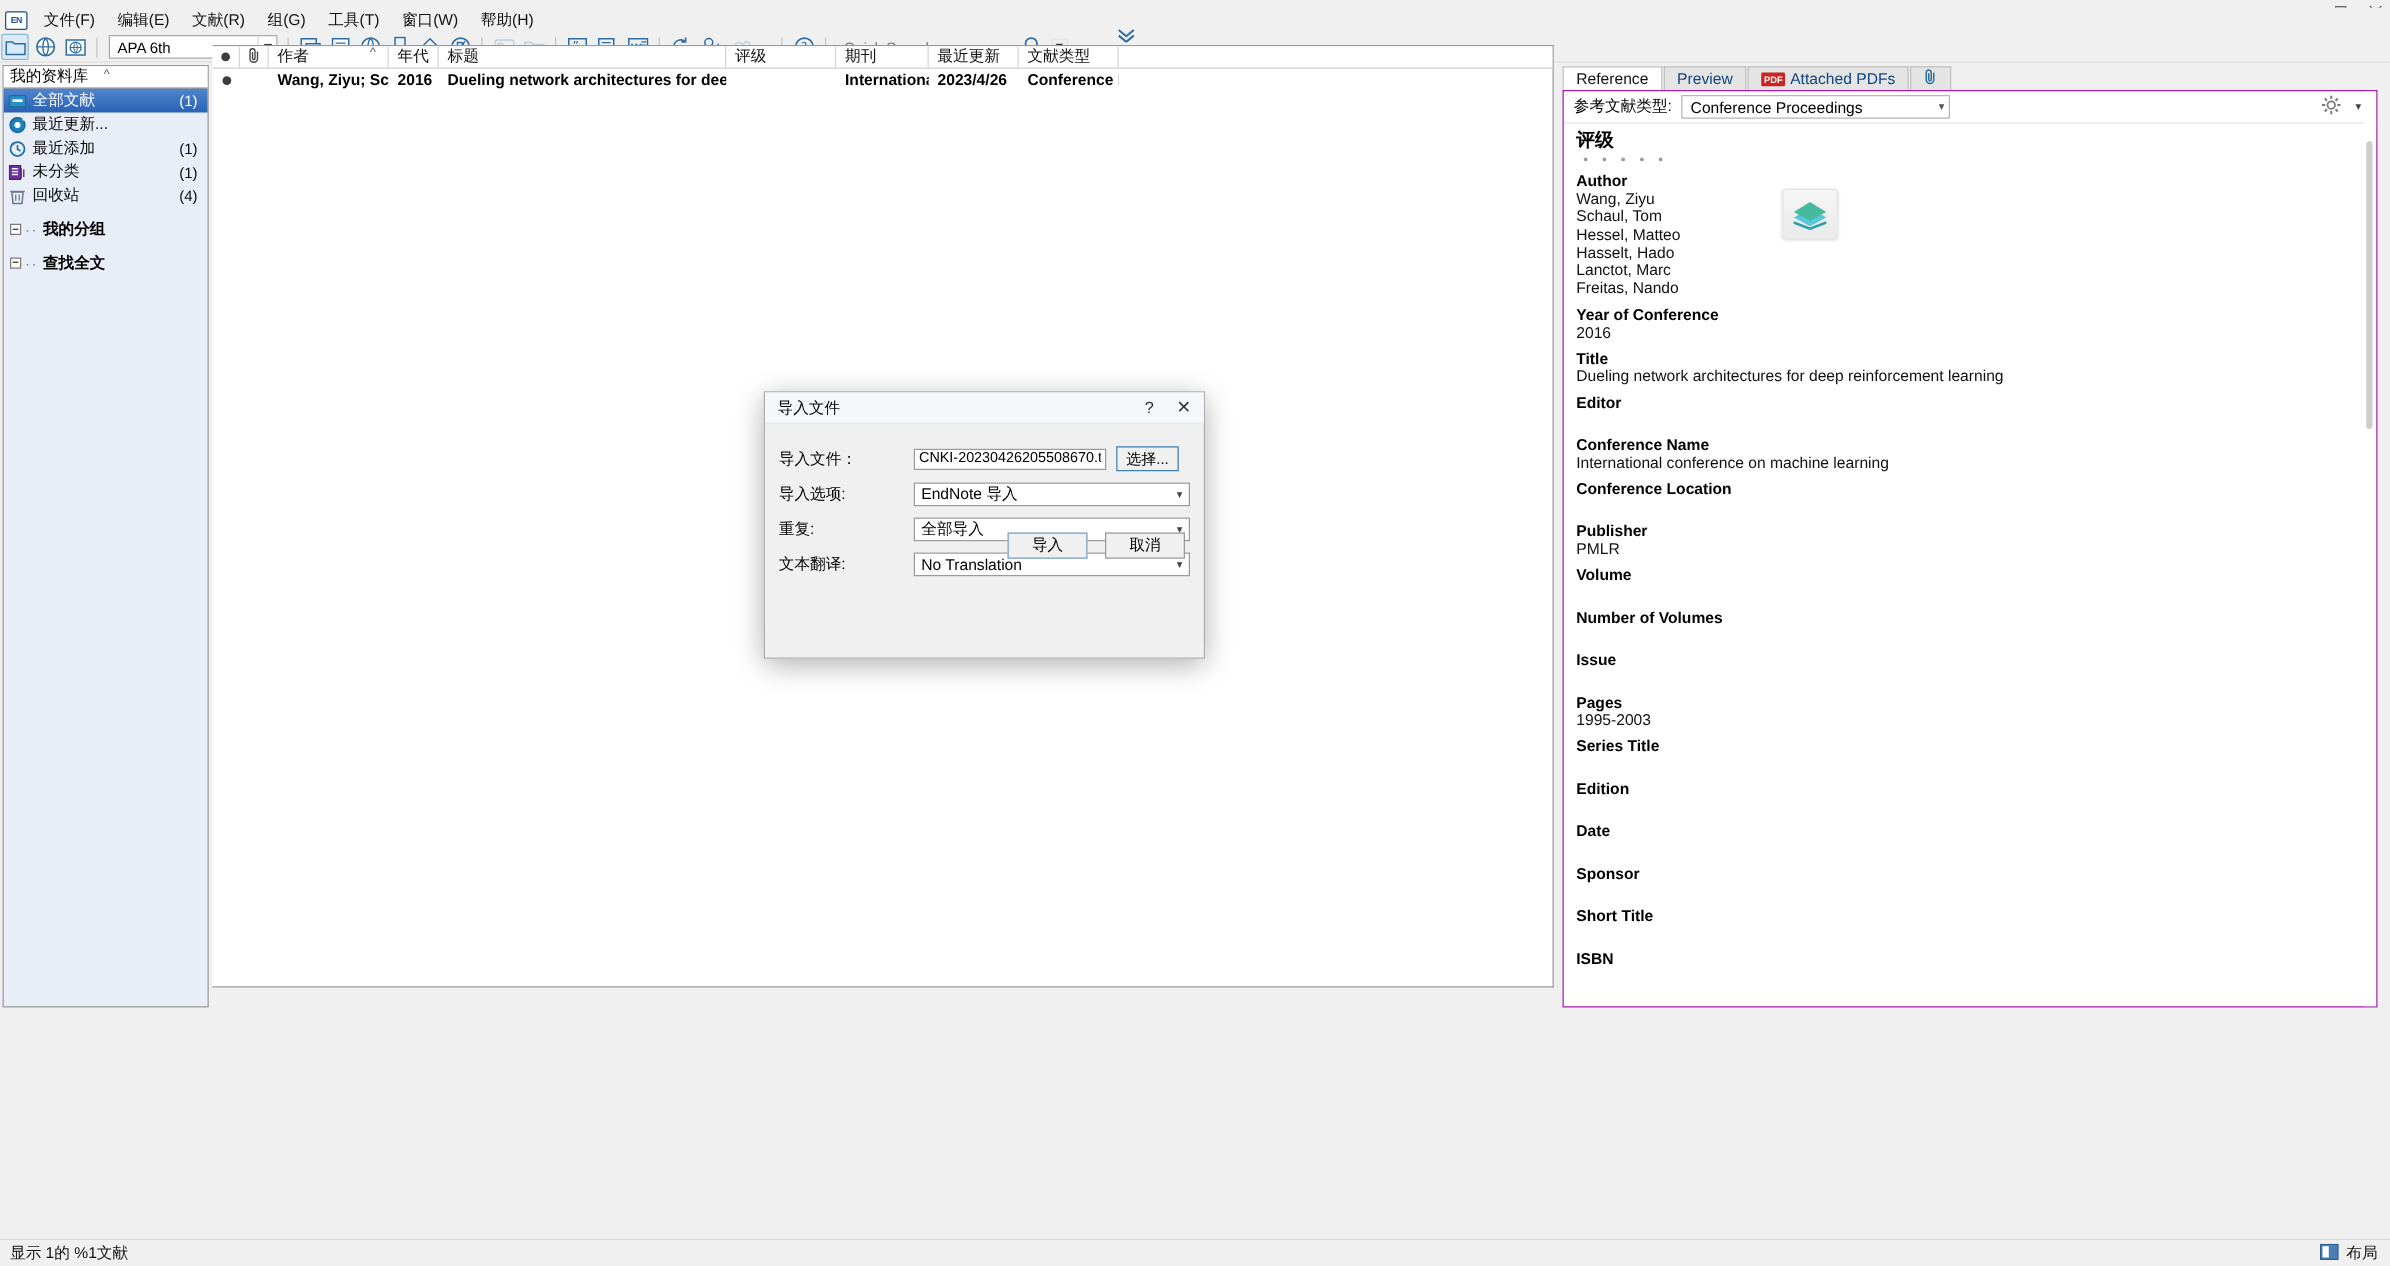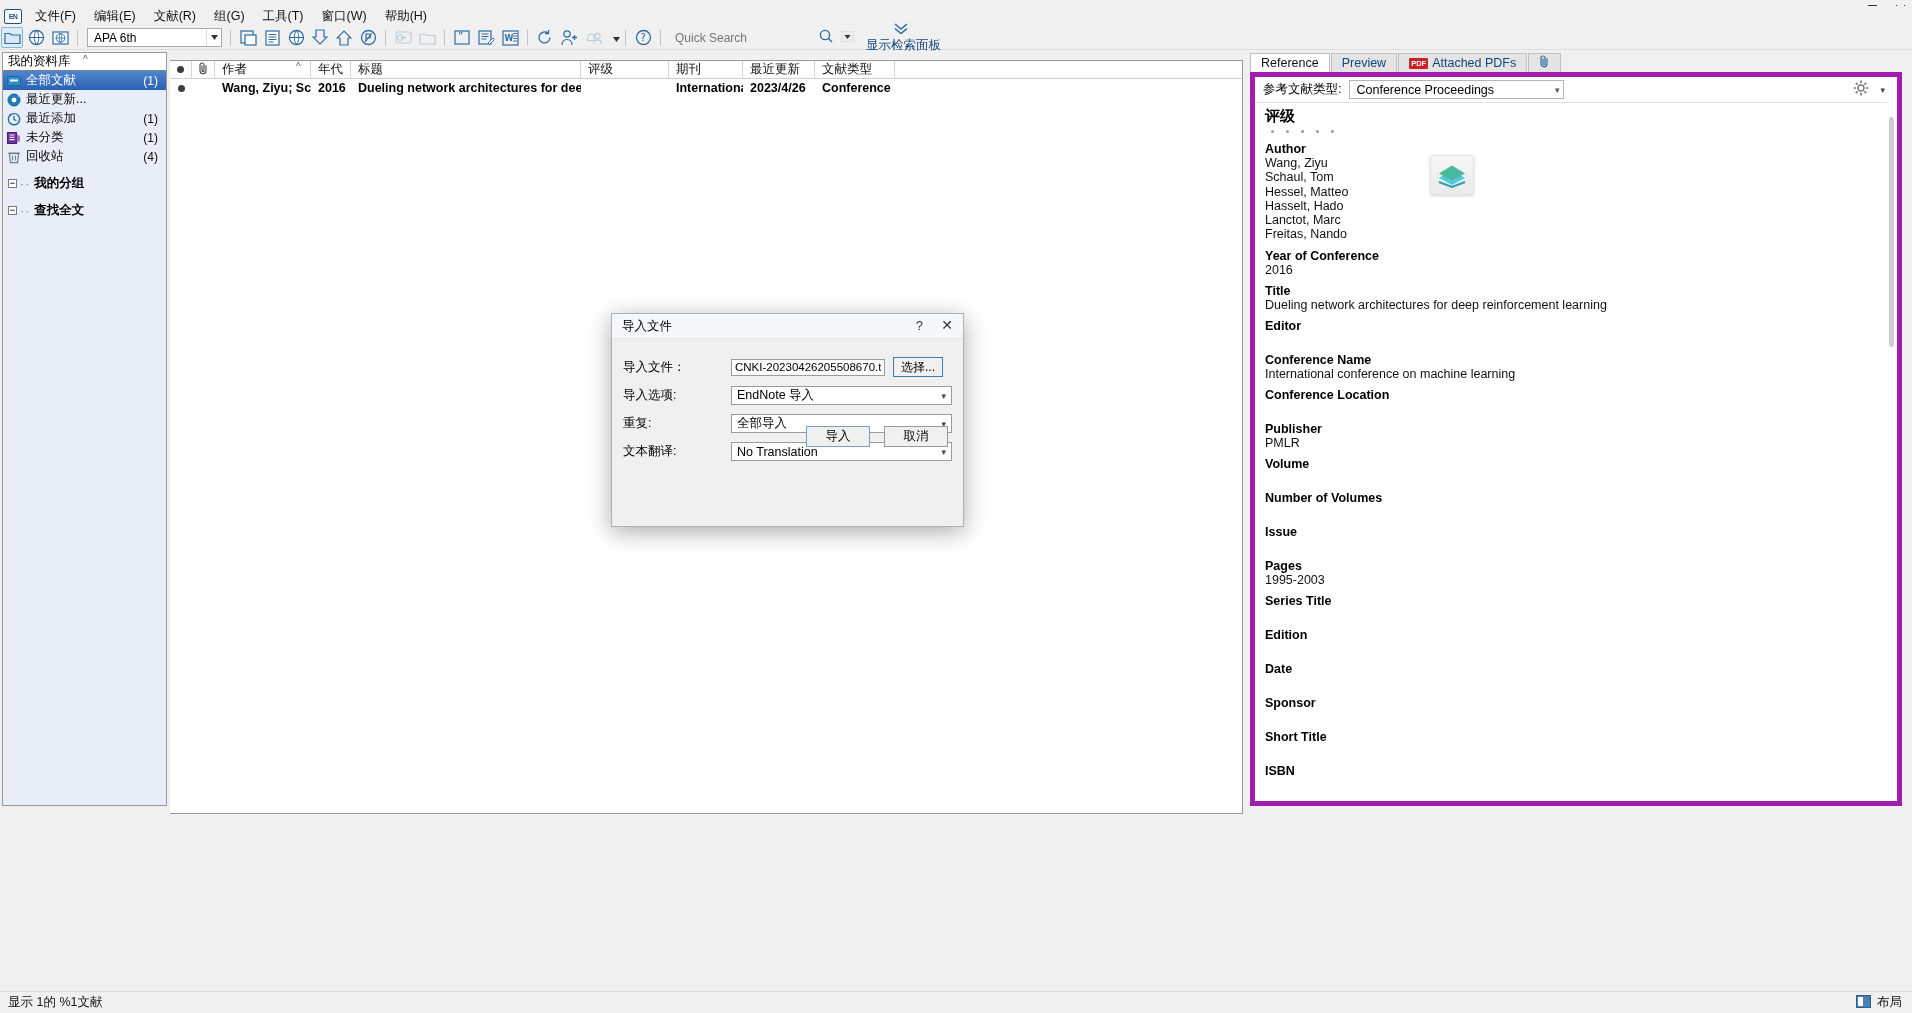--- a/index.html
+++ b/index.html
@@ -99,21 +99,21 @@
   }
   .expander {
     width: 9px; height: 9px; border: 1px solid #7a7a7a; background: #fff;
     display: inline-flex; align-items: center; justify-content: center;
     font-size: 9px; line-height: 7px; color: #333; margin-right: 3px;
   }
   .dotline { color: #888; letter-spacing: 1px; margin-right: 4px; font-weight: normal;}
 
   
   .center {
-    position: absolute; top: 60px; left: 170px; width: 1073px; height: 754px;
+    position: absolute; top: 36px; left: 170px; width: 1073px; height: 754px;
     background: #fff; border: 1px solid #9a9a9a; border-left: none;
     overflow: hidden;
   }
   .list-head {
     height: 18px; display: flex; align-items: stretch; background: #fff;
     border-bottom: 1px solid #cfcfcf; font-size: 12.5px;
   }
   .hcell {
     border-right: 1px solid #d5d5d5; display: flex; align-items: center;
     padding-left: 7px; position: relative; color: #111;
@@ -137,21 +137,21 @@
     font-size: 12.5px; color: #11457e; background: #e4e4e4;
     border: 1px solid #c0c0c0; border-bottom: none; margin-right: 1px;
   }
   .rtab.active { background: #fff; color: #111; position: relative; z-index: 2; }
   .rtab .pdfbadge {
     background: #cc2222; color: #fff; font-size: 7.5px; font-weight: bold;
     padding: 1px 2px; border-radius: 1px; margin-right: 4px;
   }
   .rbody {
     position: absolute; top: 20px; left: 4px; width: 652px; height: 734px;
-    background: #fff; border: 5px solid #a21caf; overflow: hidden;
+    background: #fff; border: 1px solid #a21caf; overflow: hidden;
   }
   .rtoolrow {
     height: 26px; display: flex; align-items: center; padding: 0 8px;
     border-bottom: 1px solid #e2e2e2; position: relative;
   }
   .rtoolrow .lbl { font-size: 12.5px; color: #000; margin-right: 8px; }
   .rtype-combo {
     width: 215px; height: 19px; border: 1px solid #b5b5b5; background: #fff;
     display: flex; align-items: center; font-size: 12.5px; color: #000;
     padding-left: 6px; position: relative;

